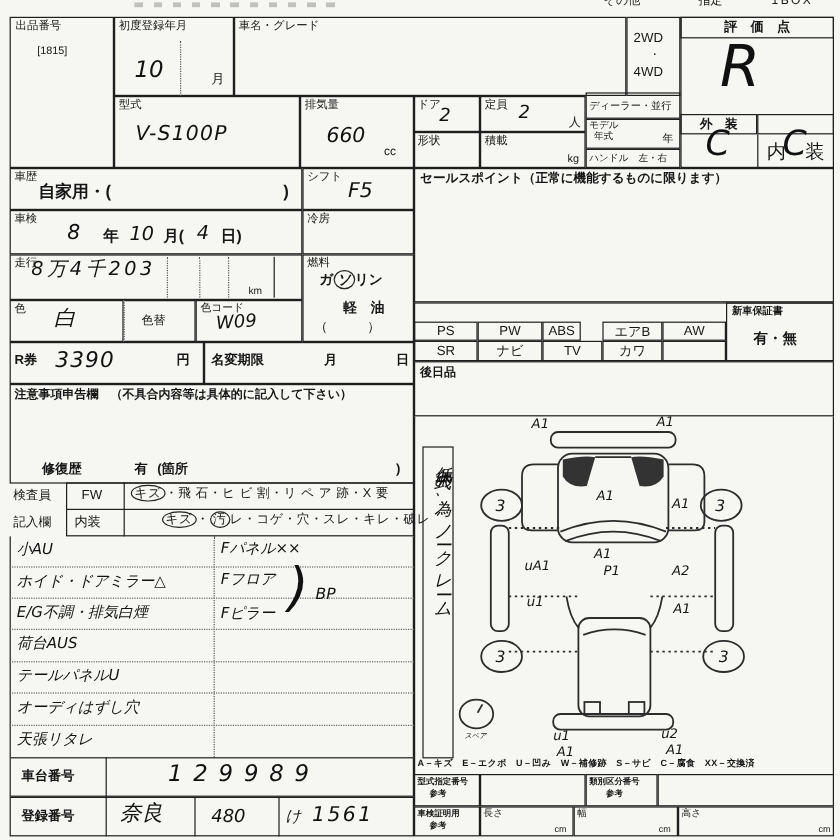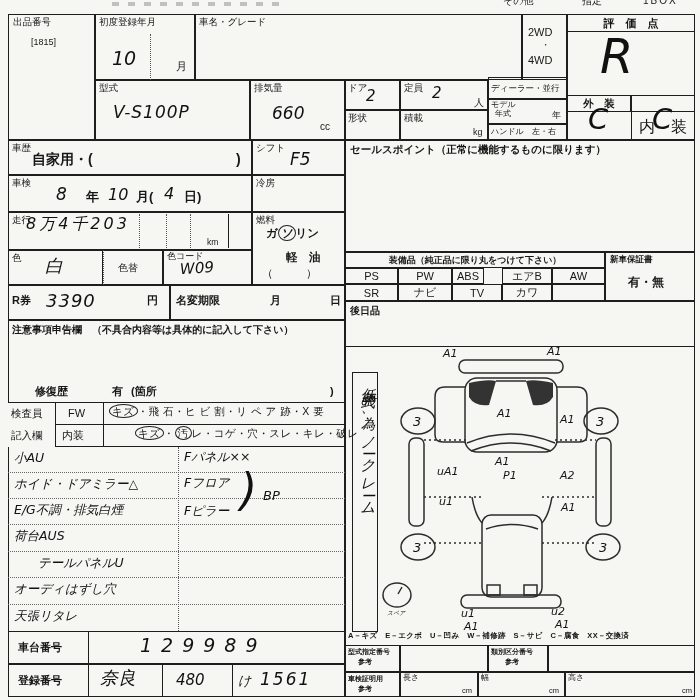--- a/index.html
+++ b/index.html
@@ -189,21 +189,21 @@
   <div class="doth" style="left:8px;top:604px;width:337px;"></div>
   <div class="t hw" style="left:14px;top:451px;font-size:12.5px;">小AU</div>
   <div class="t hw" style="left:184px;top:450px;font-size:12.5px;">Fパネル××</div>
   <div class="t hw" style="left:14px;top:477px;font-size:12.5px;">ホイド・ドアミラー△</div>
   <div class="t hw" style="left:184px;top:476px;font-size:12.5px;">Fフロア</div>
   <div class="t hw" style="left:14px;top:503px;font-size:12.5px;">E/G不調・排気白煙</div>
   <div class="t hw" style="left:184px;top:504px;font-size:12.5px;">Fピラー</div>
   <div class="t hw" style="left:240px;top:466px;font-size:44px;">)</div>
   <div class="t hw" style="left:263px;top:489px;font-size:13px;">BP</div>
   <div class="t hw" style="left:14px;top:529px;font-size:12.5px;">荷台AUS</div>
-  <div class="t hw" style="left:14px;top:556px;font-size:12.5px;margin-left:24px;">テールパネルU</div>
+  <div class="t hw" style="left:14px;top:556px;font-size:12.5px;">テールパネルU</div>
   <div class="t hw" style="left:14px;top:582px;font-size:12.5px;">オーディはずし穴</div>
   <div class="t hw" style="left:14px;top:609px;font-size:12.5px;">天張リタレ</div>
 
   <div class="c" style="left:8px;top:631px;width:337px;height:33px;"></div>
   <div class="dotv" style="left:88px;top:631px;height:33px;border-left:1.6px solid #1e1e1e;"></div>
   <div class="t" style="left:18px;top:641px;font-size:11px;font-weight:bold;">車台番号</div>
   <div class="t hw" style="left:140px;top:635px;font-size:19px;letter-spacing:9px;">129989</div>
 
   <div class="c" style="left:8px;top:664px;width:337px;height:33px;"></div>
   <div class="dotv" style="left:88px;top:664px;height:33px;border-left:1.6px solid #1e1e1e;"></div>
@@ -212,23 +212,20 @@
   <div class="t" style="left:18px;top:674px;font-size:11px;font-weight:bold;">登録番号</div>
   <div class="t hw" style="left:100px;top:668px;font-size:18px;">奈良</div>
   <div class="t hw" style="left:176px;top:672px;font-size:15px;">480</div>
   <div class="t hw" style="left:238px;top:674px;font-size:13px;">け</div>
   <div class="t hw" style="left:260px;top:670px;font-size:17px;letter-spacing:2px;">1561</div>
 
   <div class="c" style="left:345px;top:140px;width:350px;height:112px;"></div>
   <div class="t" style="left:350px;top:144px;font-size:10.5px;font-weight:bold;">セールスポイント（正常に機能するものに限ります）</div>
 
   <div class="c" style="left:345px;top:252px;width:350px;height:49px;"></div>
-  <div class="c cc" style="left:345px;top:252px;width:260px;height:16px;">
-    <span style="font-size:9px;font-weight:bold;">装備品（純正品に限り丸をつけて下さい）</span>
-  </div>
   <div class="c cc" style="left:345px;top:268px;width:53px;height:16px;">
       <span style="font-size:11px;">PS</span>
     </div>
   <div class="c cc" style="left:398px;top:268px;width:54px;height:16px;">
       <span style="font-size:11px;">PW</span>
     </div>
   <div class="c cc" style="left:452px;top:268px;width:32px;height:16px;">
       <span style="font-size:11px;">ABS</span>
     </div>
   <div class="c cc" style="left:502px;top:268px;width:50px;height:16px;">

